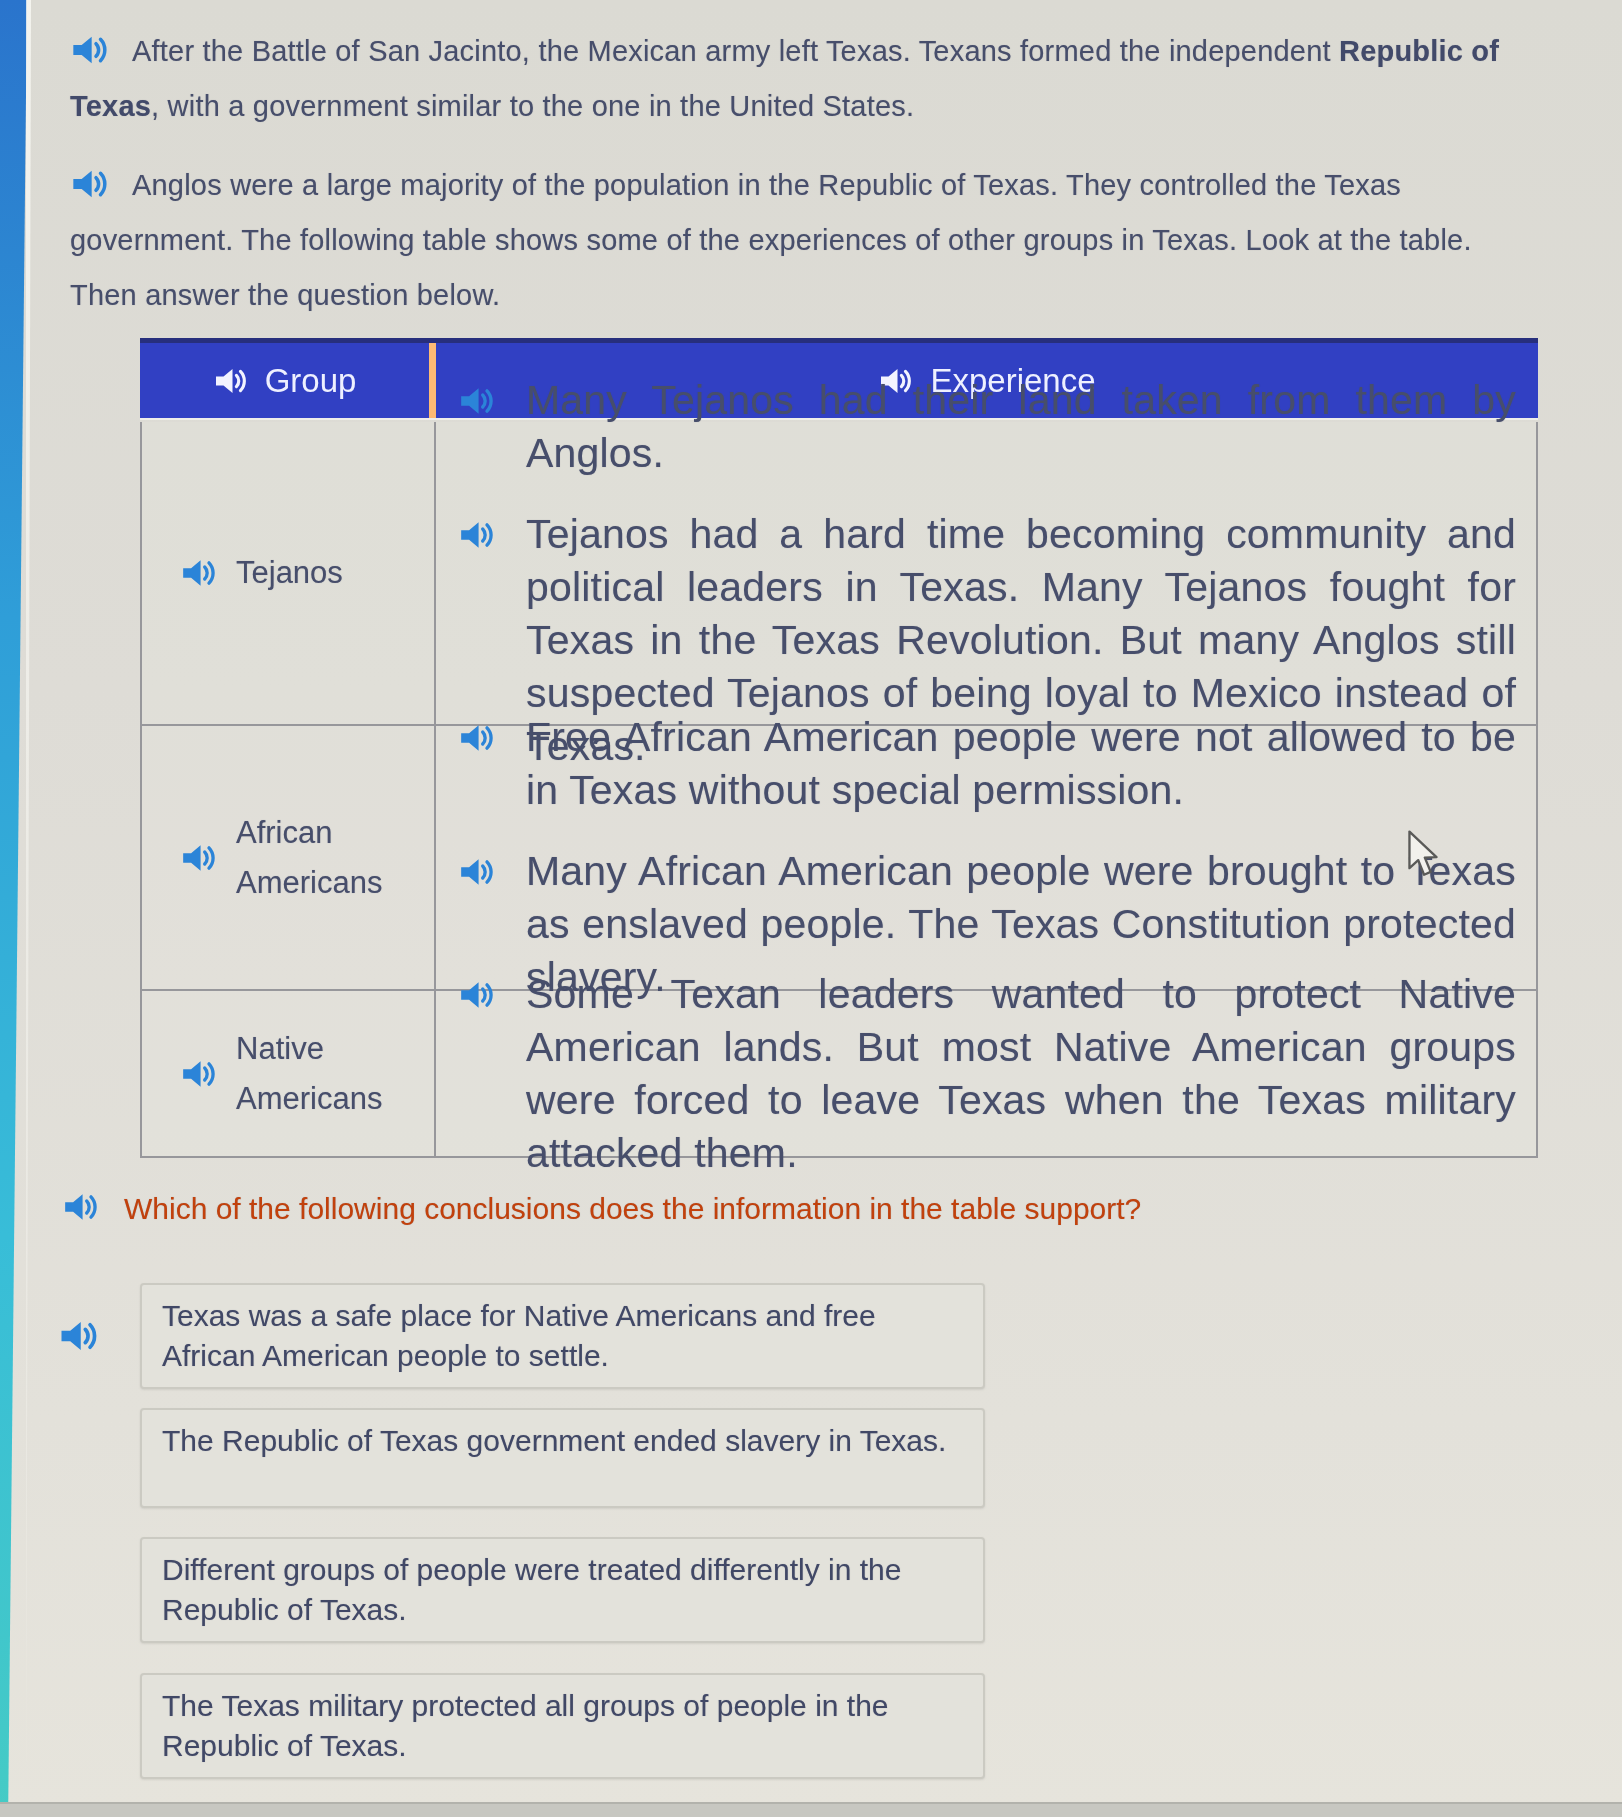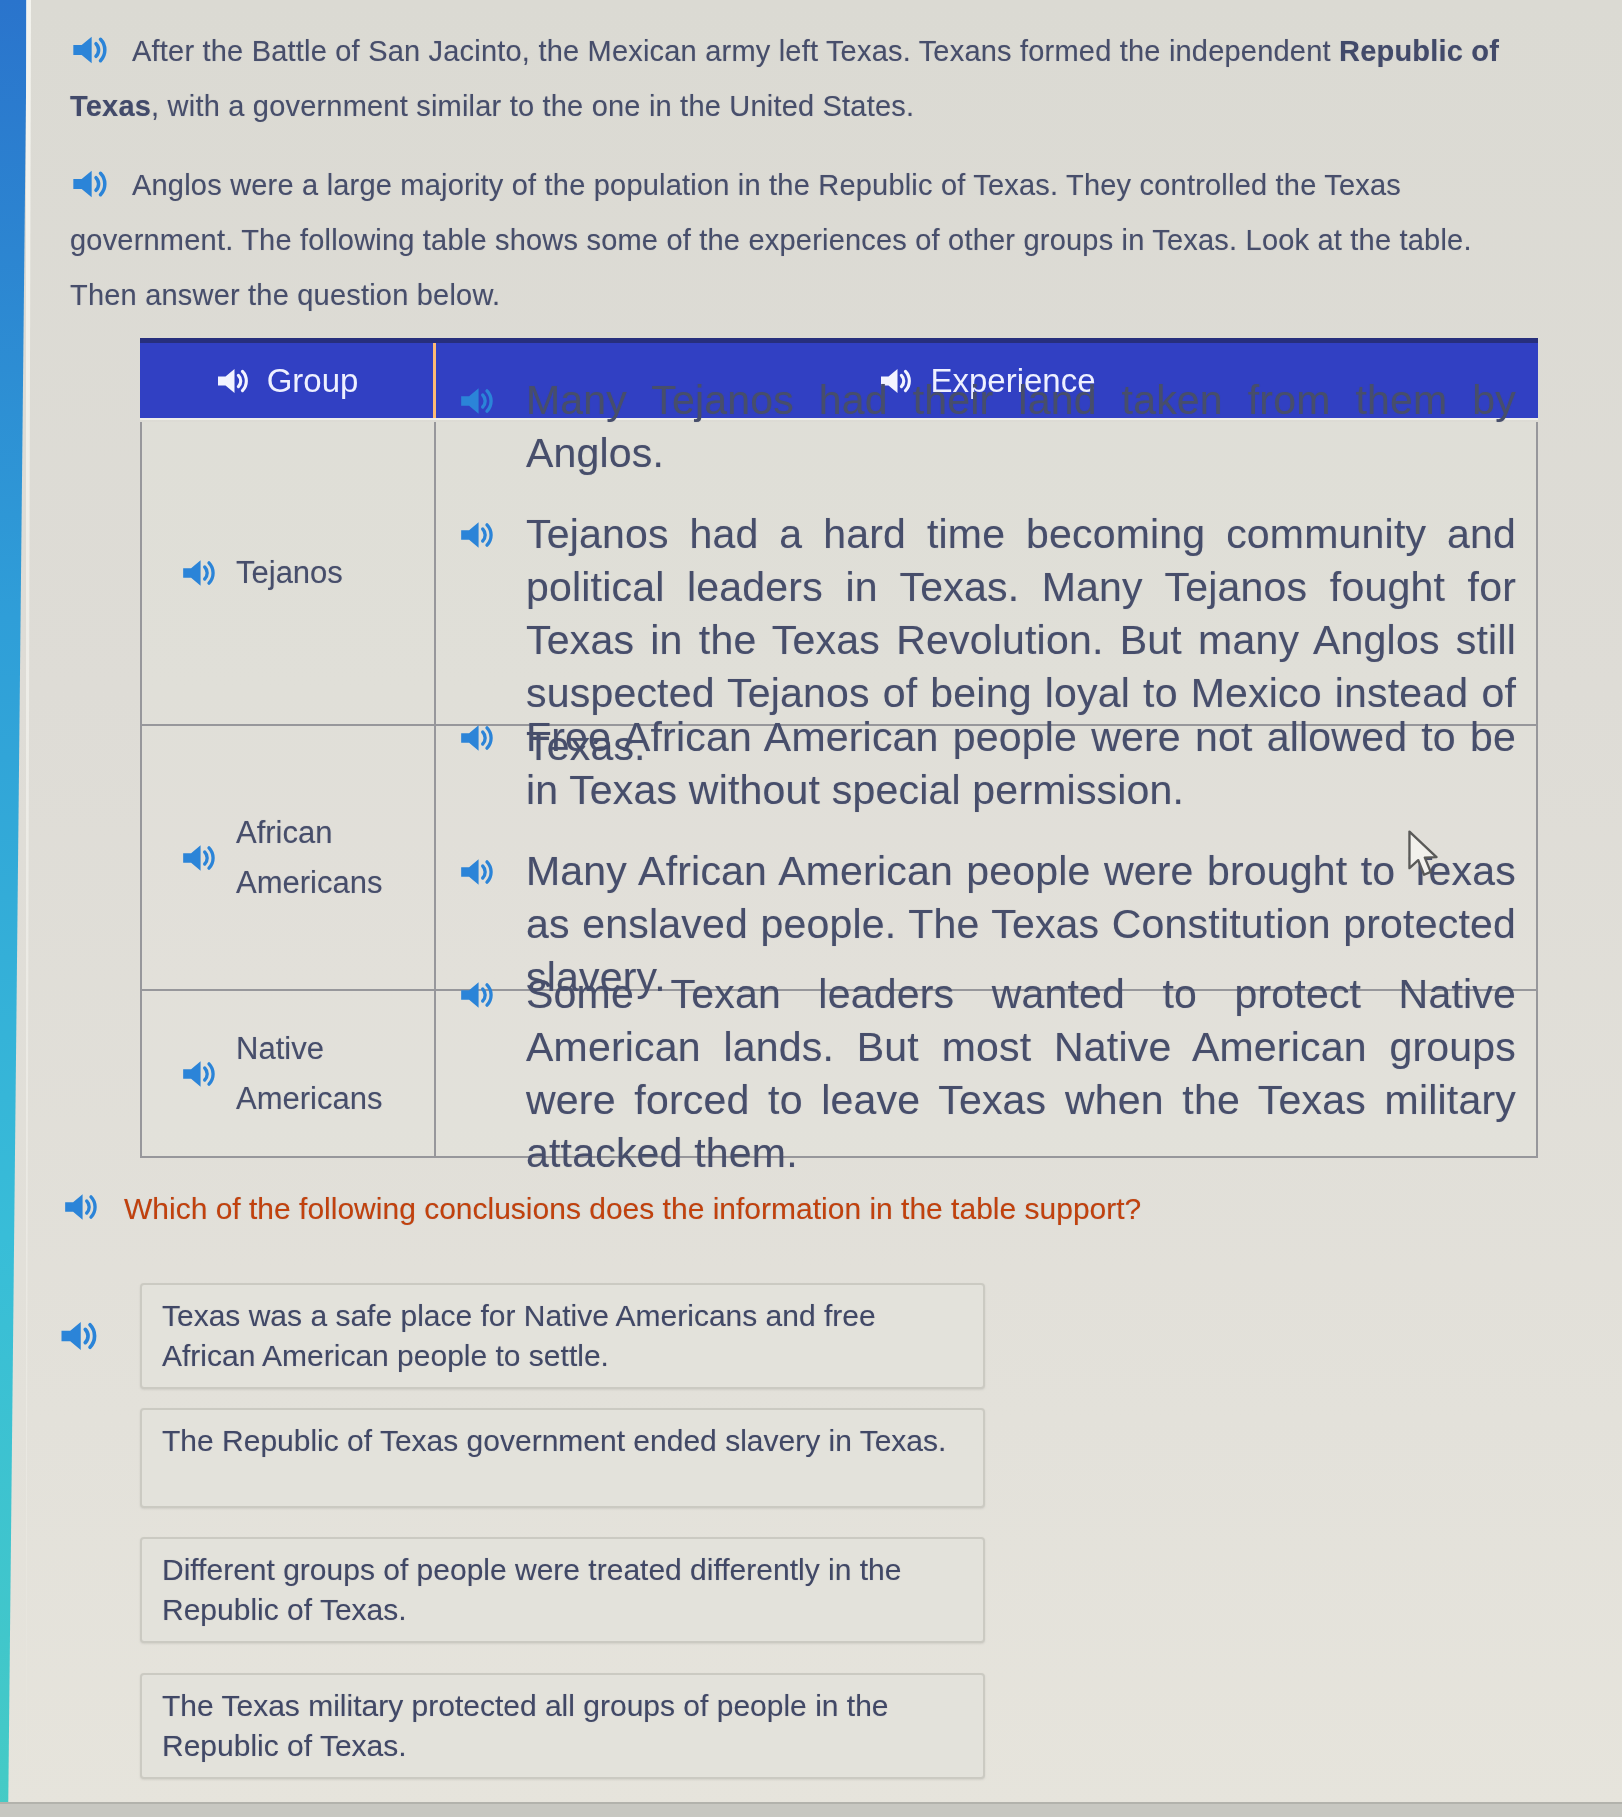--- a/index.html
+++ b/index.html
@@ -39,21 +39,21 @@
   .para b{font-weight:bold;color:#424a6a;}
   
   .tbl{position:absolute;left:140px;top:338px;width:1398px;}
   .thead{
     display:flex;height:80px;background:#3140c3;
     border-top:5px solid #272f7c;box-sizing:border-box;
     box-shadow:0 2px 0 rgba(255,255,255,.5);
   }
   .th{display:flex;align-items:center;justify-content:center;gap:16px;
       color:#eef0ff;font-size:33px;}
-  .th-group{width:296px;border-right:3px solid #fdba74;box-sizing:border-box;}
+  .th-group{width:296px;border-right:7px solid #fdba74;box-sizing:border-box;}
   .th-exp{flex:1;align-items:center;}
   .tbody{border:2px solid #97979b;border-top:none;margin-top:4px;box-sizing:border-box;
          background:rgba(232,230,222,.25);}
   .trow{display:flex;border-bottom:2px solid #97979b;box-sizing:border-box;}
   .trow:last-child{border-bottom:none;}
   .td-group{
     width:294px;flex:none;border-right:2px solid #97979b;box-sizing:border-box;
     display:flex;align-items:center;justify-content:flex-start;
     padding-left:38px;gap:18px;
     font-size:31px;line-height:50px;color:#474e6b;

